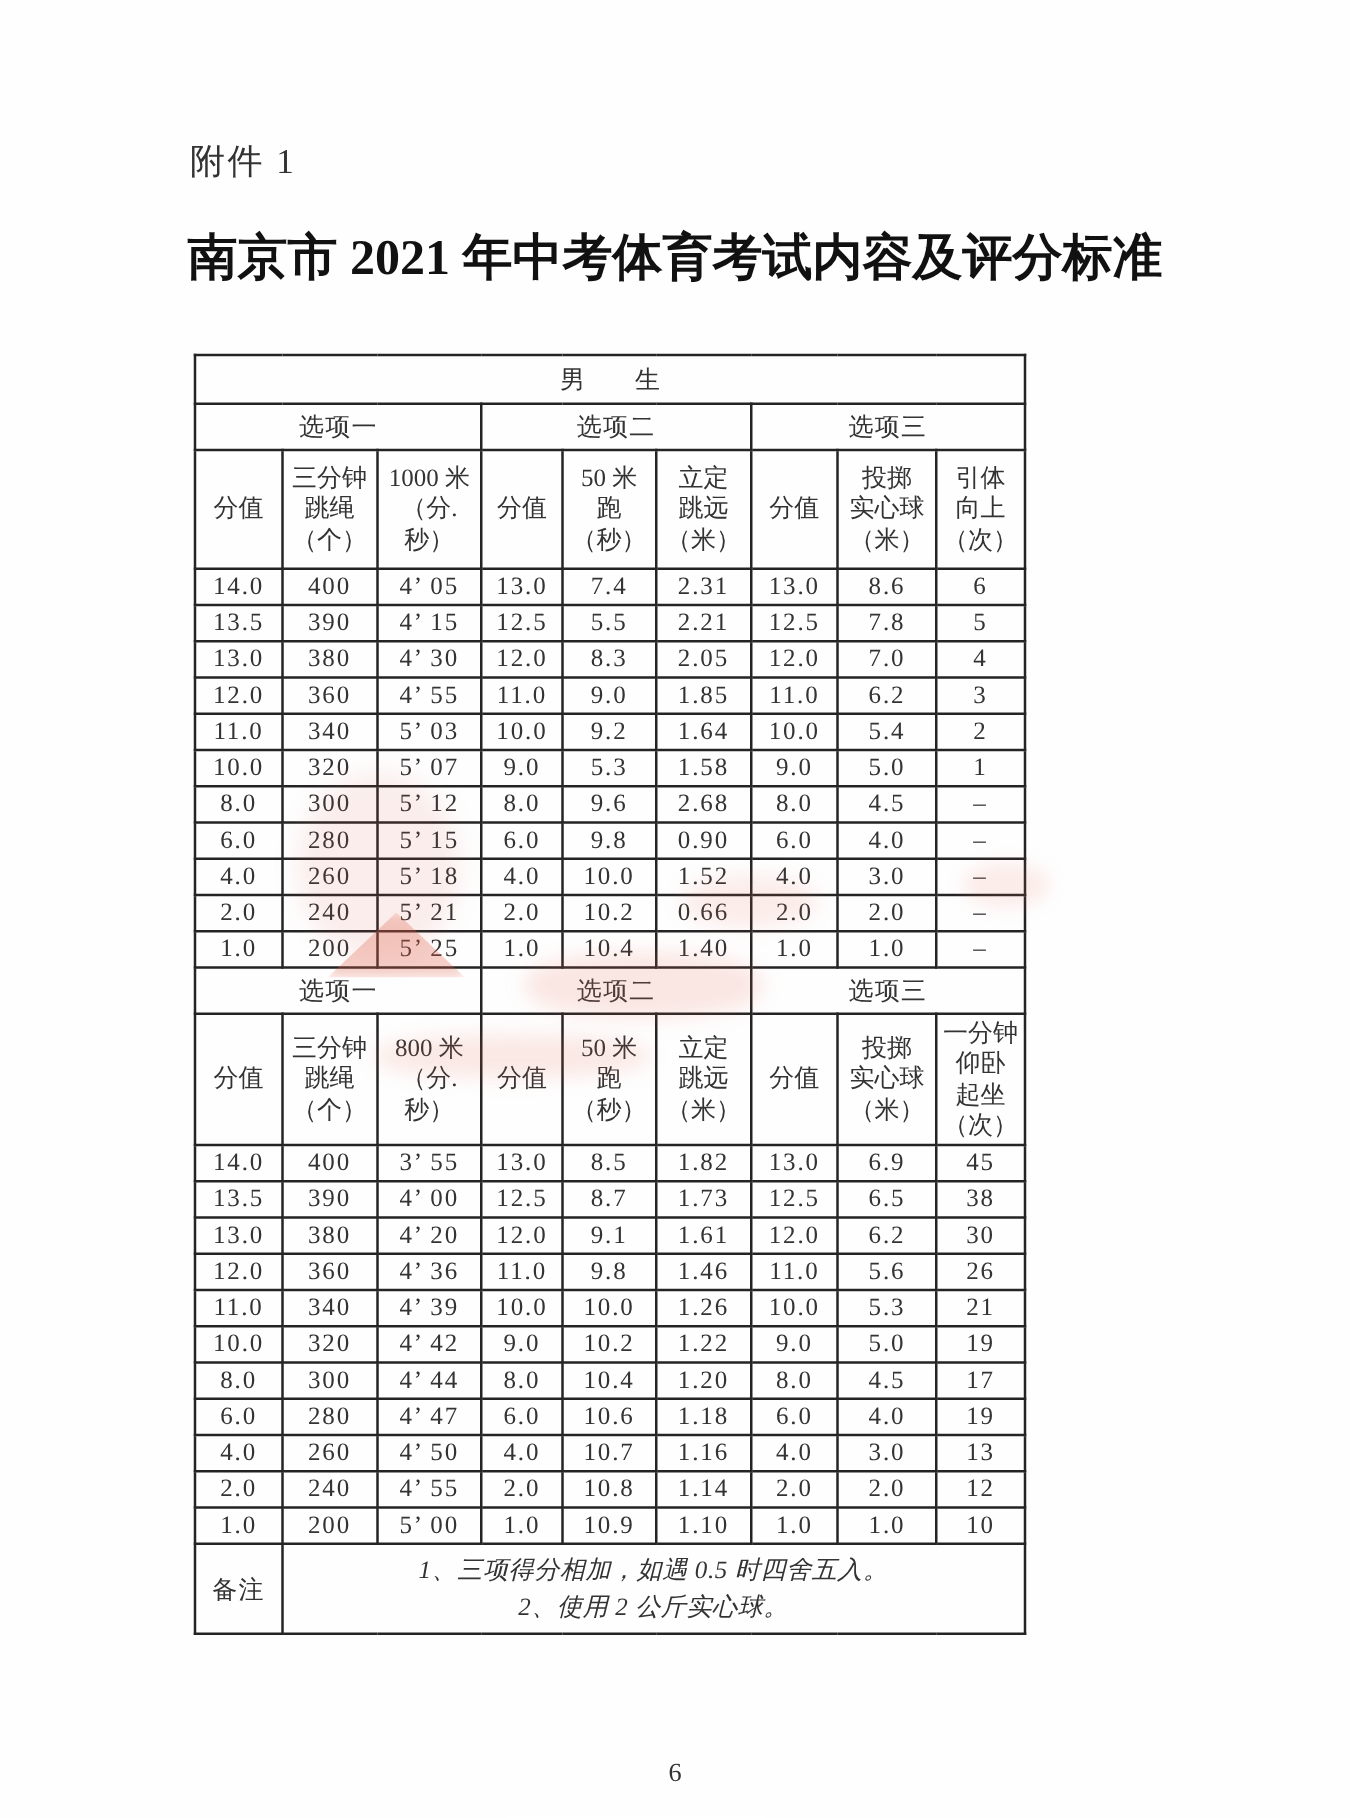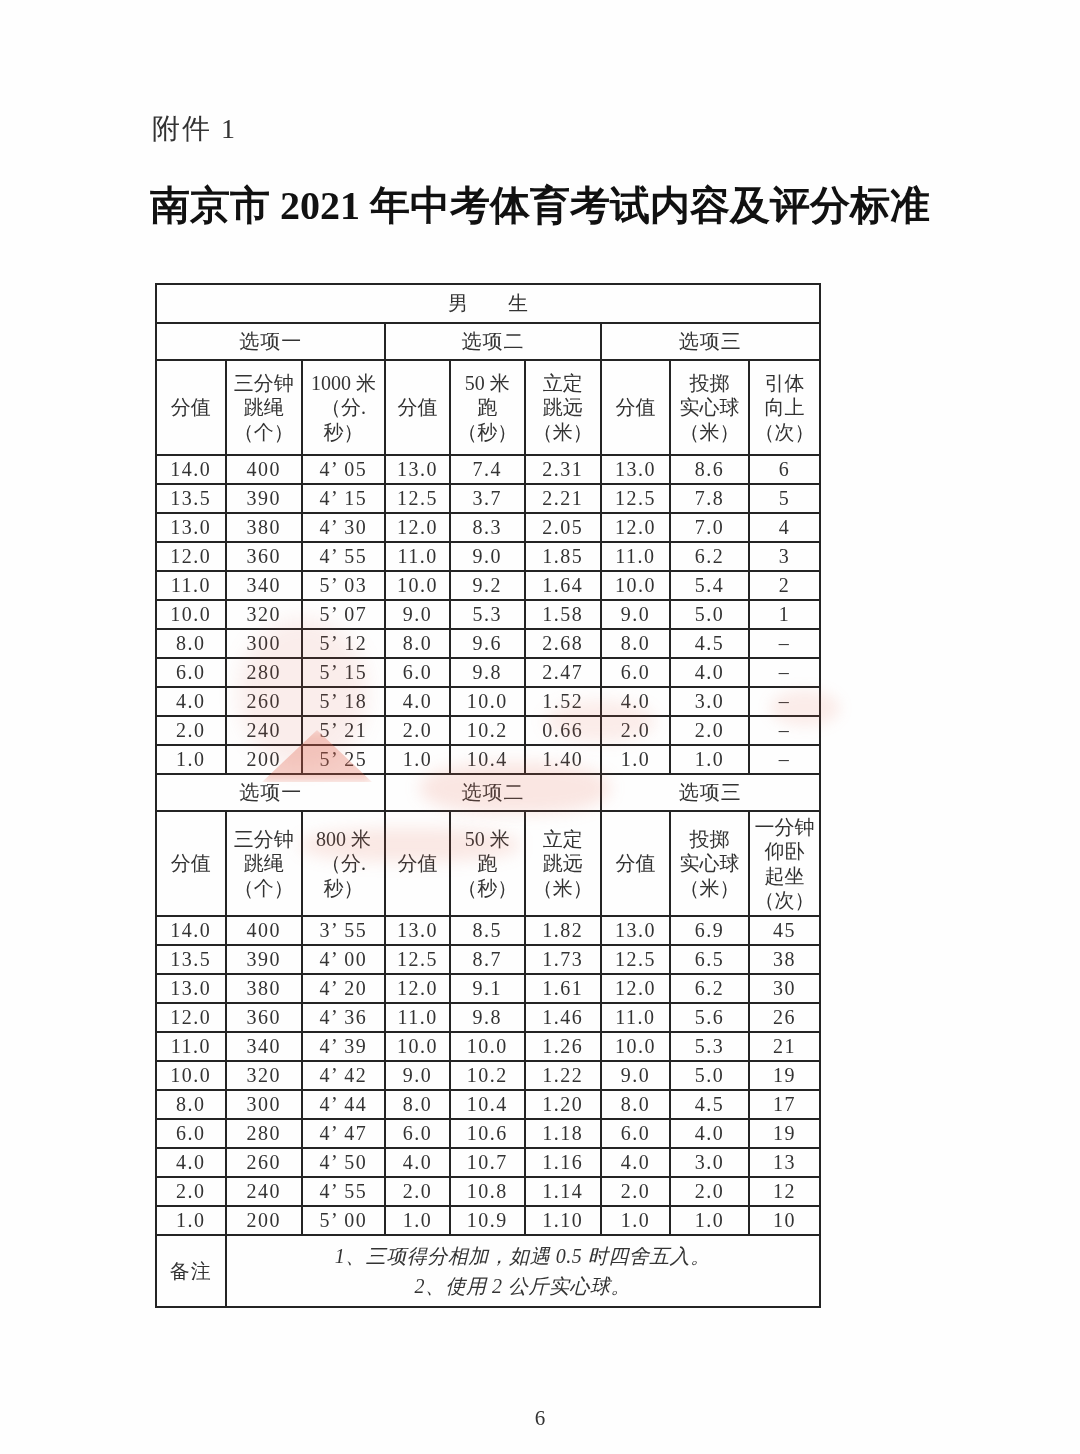--- a/index.html
+++ b/index.html
@@ -114,21 +114,21 @@
           <td class="data-cell">2.31</td>
           <td class="data-cell">13.0</td>
           <td class="data-cell">8.6</td>
           <td class="data-cell">6</td>
         </tr>
         <tr>
           <td class="data-cell">13.5</td>
           <td class="data-cell">390</td>
           <td class="data-cell">4’ 15</td>
           <td class="data-cell">12.5</td>
-          <td class="data-cell">3.7</td>
+          <td class="data-cell">5.5</td>
           <td class="data-cell">2.21</td>
           <td class="data-cell">12.5</td>
           <td class="data-cell">7.8</td>
           <td class="data-cell">5</td>
         </tr>
         <tr>
           <td class="data-cell">13.0</td>
           <td class="data-cell">380</td>
           <td class="data-cell">4’ 30</td>
           <td class="data-cell">12.0</td>
@@ -181,21 +181,21 @@
           <td class="data-cell">8.0</td>
           <td class="data-cell">4.5</td>
           <td class="data-cell">–</td>
         </tr>
         <tr>
           <td class="data-cell">6.0</td>
           <td class="data-cell">280</td>
           <td class="data-cell">5’ 15</td>
           <td class="data-cell">6.0</td>
           <td class="data-cell">9.8</td>
-          <td class="data-cell">2.47</td>
+          <td class="data-cell">0.90</td>
           <td class="data-cell">6.0</td>
           <td class="data-cell">4.0</td>
           <td class="data-cell">–</td>
         </tr>
         <tr>
           <td class="data-cell">4.0</td>
           <td class="data-cell">260</td>
           <td class="data-cell">5’ 18</td>
           <td class="data-cell">4.0</td>
           <td class="data-cell">10.0</td>

